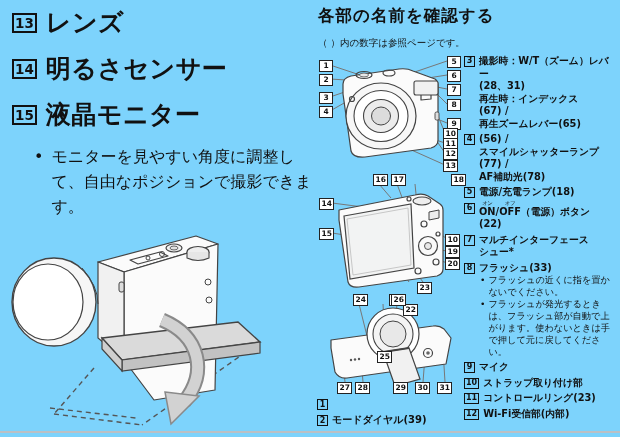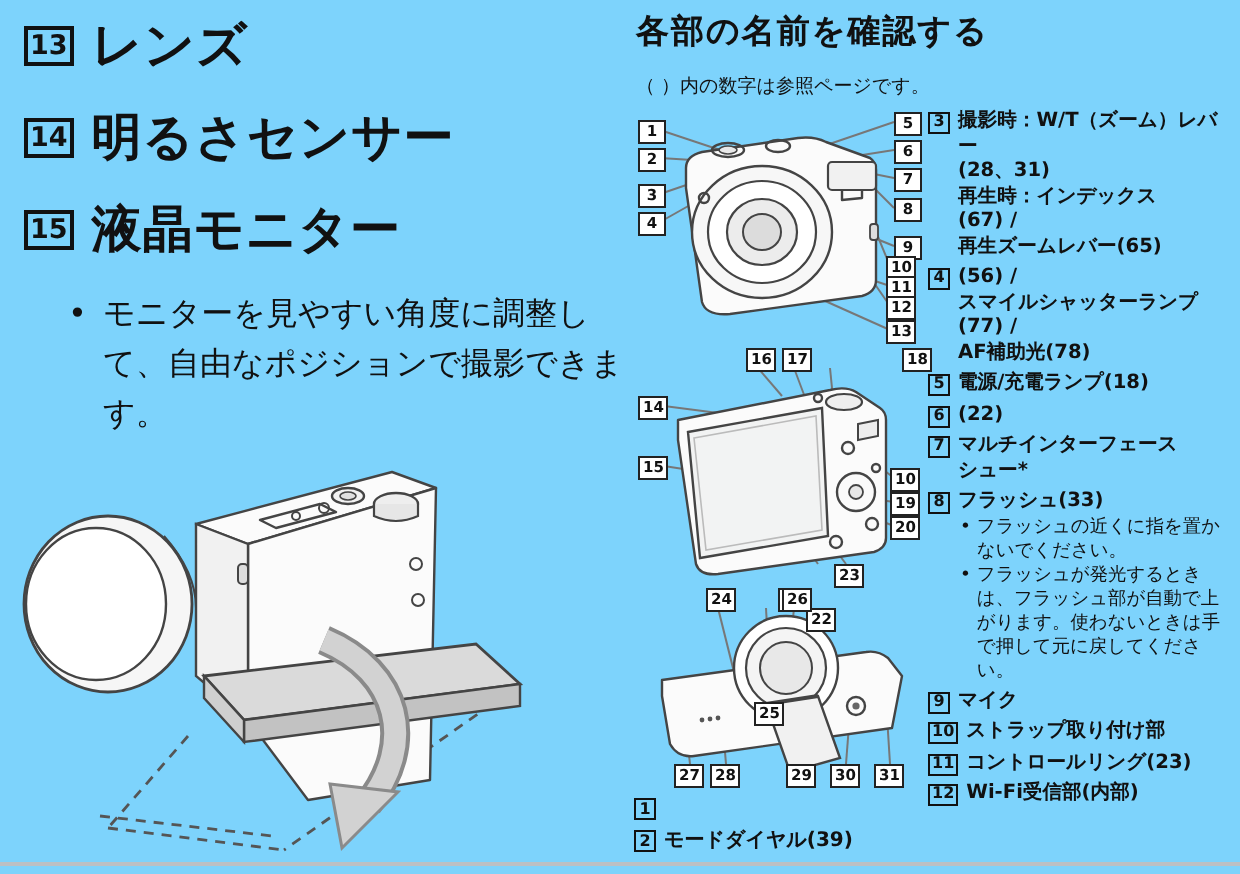--- a/index.html
+++ b/index.html
@@ -289,20 +289,21 @@
       </div>
       <div class="pl-item">
         <span class="numbox-sm">5</span>
         <div class="pl-content">
           <div class="line">電源/充電ランプ(18)</div>
         </div>
       </div>
       <div class="pl-item">
         <span class="numbox-sm">6</span>
         <div class="pl-content">
+          <div class="line has-ruby"><span class="rw"><span class="rt">オン</span><span>ON</span></span><span>/</span><span class="rw"><span class="rt">オフ</span><span>OFF</span></span><span>（電源）ボタン</span></div>
           <div class="line">(22)</div>
         </div>
       </div>
       <div class="pl-item">
         <span class="numbox-sm">7</span>
         <div class="pl-content">
           <div class="line">マルチインターフェース</div>
           <div class="line">シュー*</div>
         </div>
       </div>

